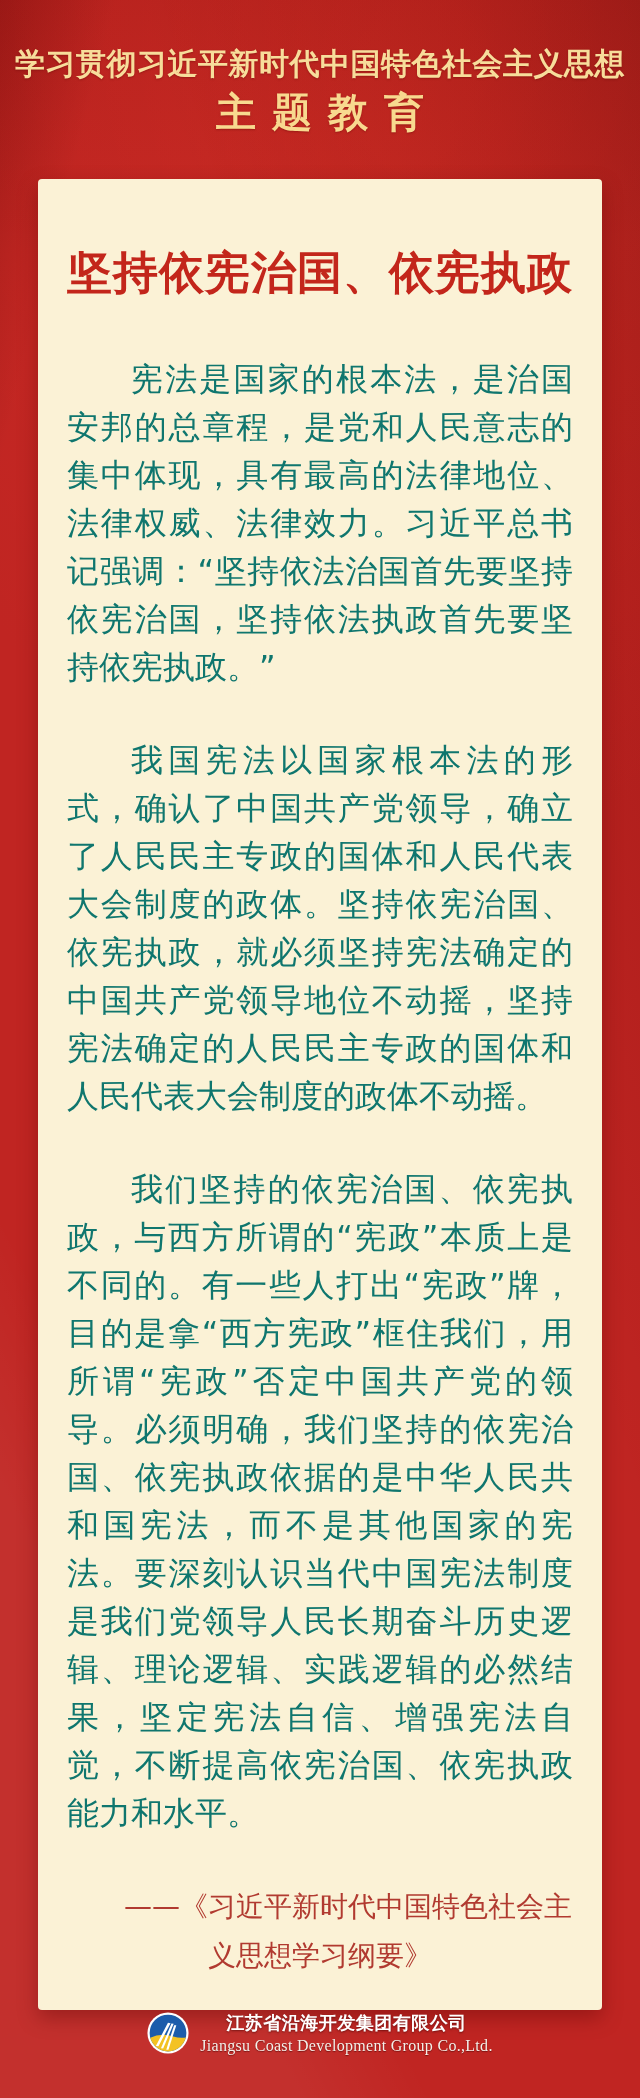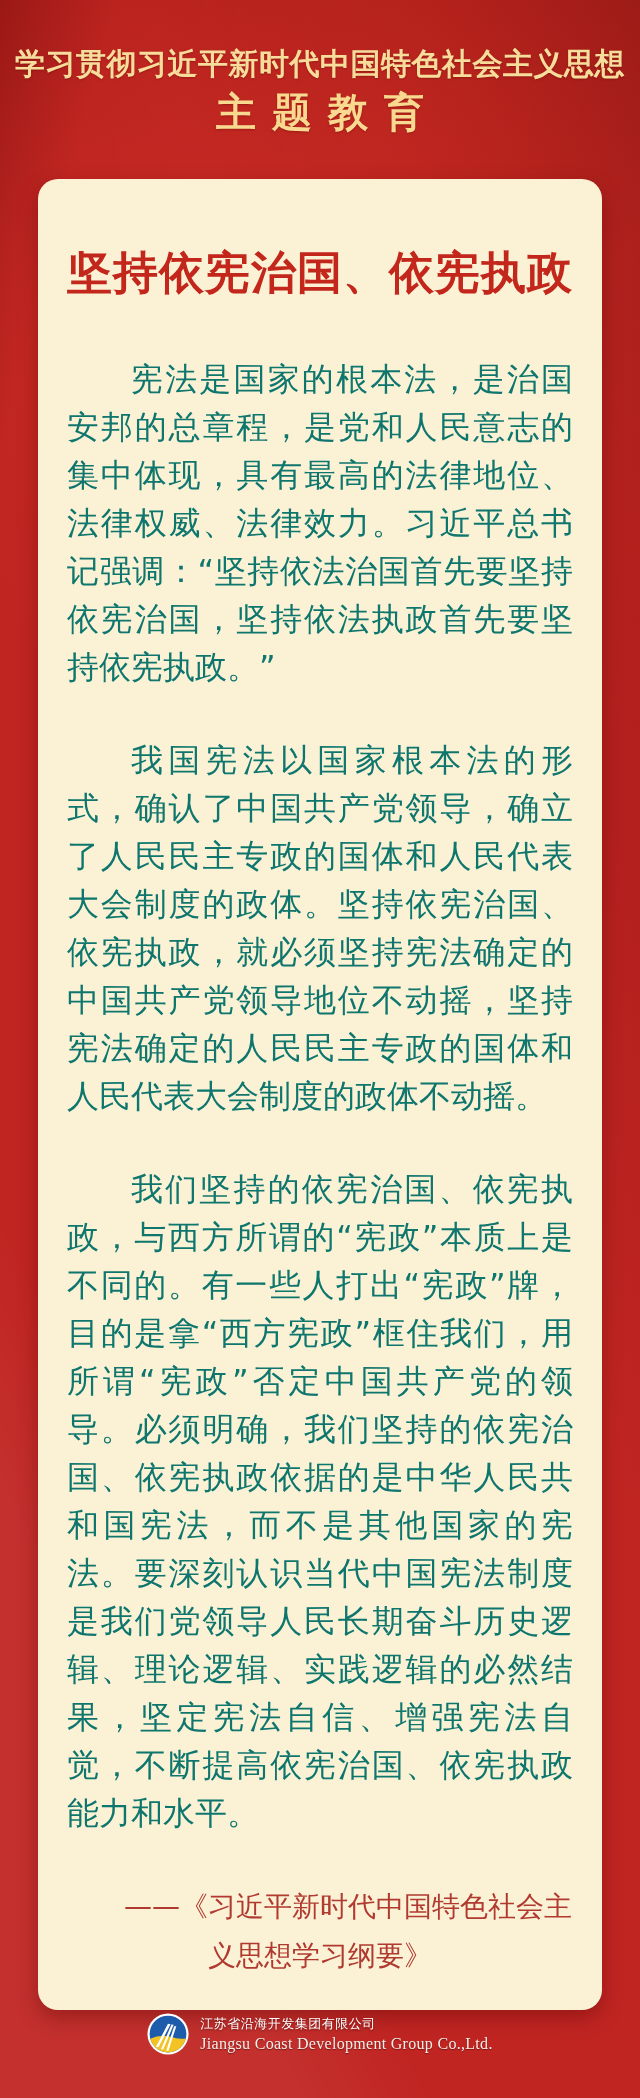--- a/index.html
+++ b/index.html
@@ -34,21 +34,21 @@
     font-weight: bold;
     letter-spacing: 16px;
     padding-left: 16px; 
     color: #f8d98f;
     text-shadow: 0 1px 2px rgba(90,0,0,0.35);
     white-space: nowrap;
   }
   .card {
     margin: 39px 38px 0 38px;
     background: #fbf2d6;
-    border-radius: 20px;
+    border-radius: 4px;
     padding: 64px 29px 30px 29px;
     box-shadow: 0 8px 20px rgba(80,0,0,0.35);
   }
   .card-title {
     font-size: 45px;
     font-weight: bold;
     letter-spacing: 1px;
     color: #c3261b;
     white-space: nowrap;
     margin-bottom: 52px;
@@ -74,26 +74,27 @@
     left: 0; right: 0;
     bottom: 43px;
     display: flex;
     align-items: center;
     justify-content: center;
     gap: 11px;
   }
   .logo-badge { width: 42px; height: 42px; flex: 0 0 auto; }
   .company-text { text-align: left; }
   .company-cn {
-    font-size: 13px;
-    font-weight: normal;
+    font-size: 18px;
+    font-weight: bold;
     letter-spacing: 0.5px;
     color: #ffffff;
     text-shadow: 0 1px 2px rgba(60,0,0,0.55);
     white-space: nowrap;
+    text-align: center;
   }
   .company-en {
     margin-top: 2px;
     font-size: 16px;
     letter-spacing: 0.3px;
     color: #f4f0ea;
     font-family: Liberation Serif, serif;
     text-shadow: 0 1px 1px rgba(60,0,0,0.55);
     white-space: nowrap;
   }

